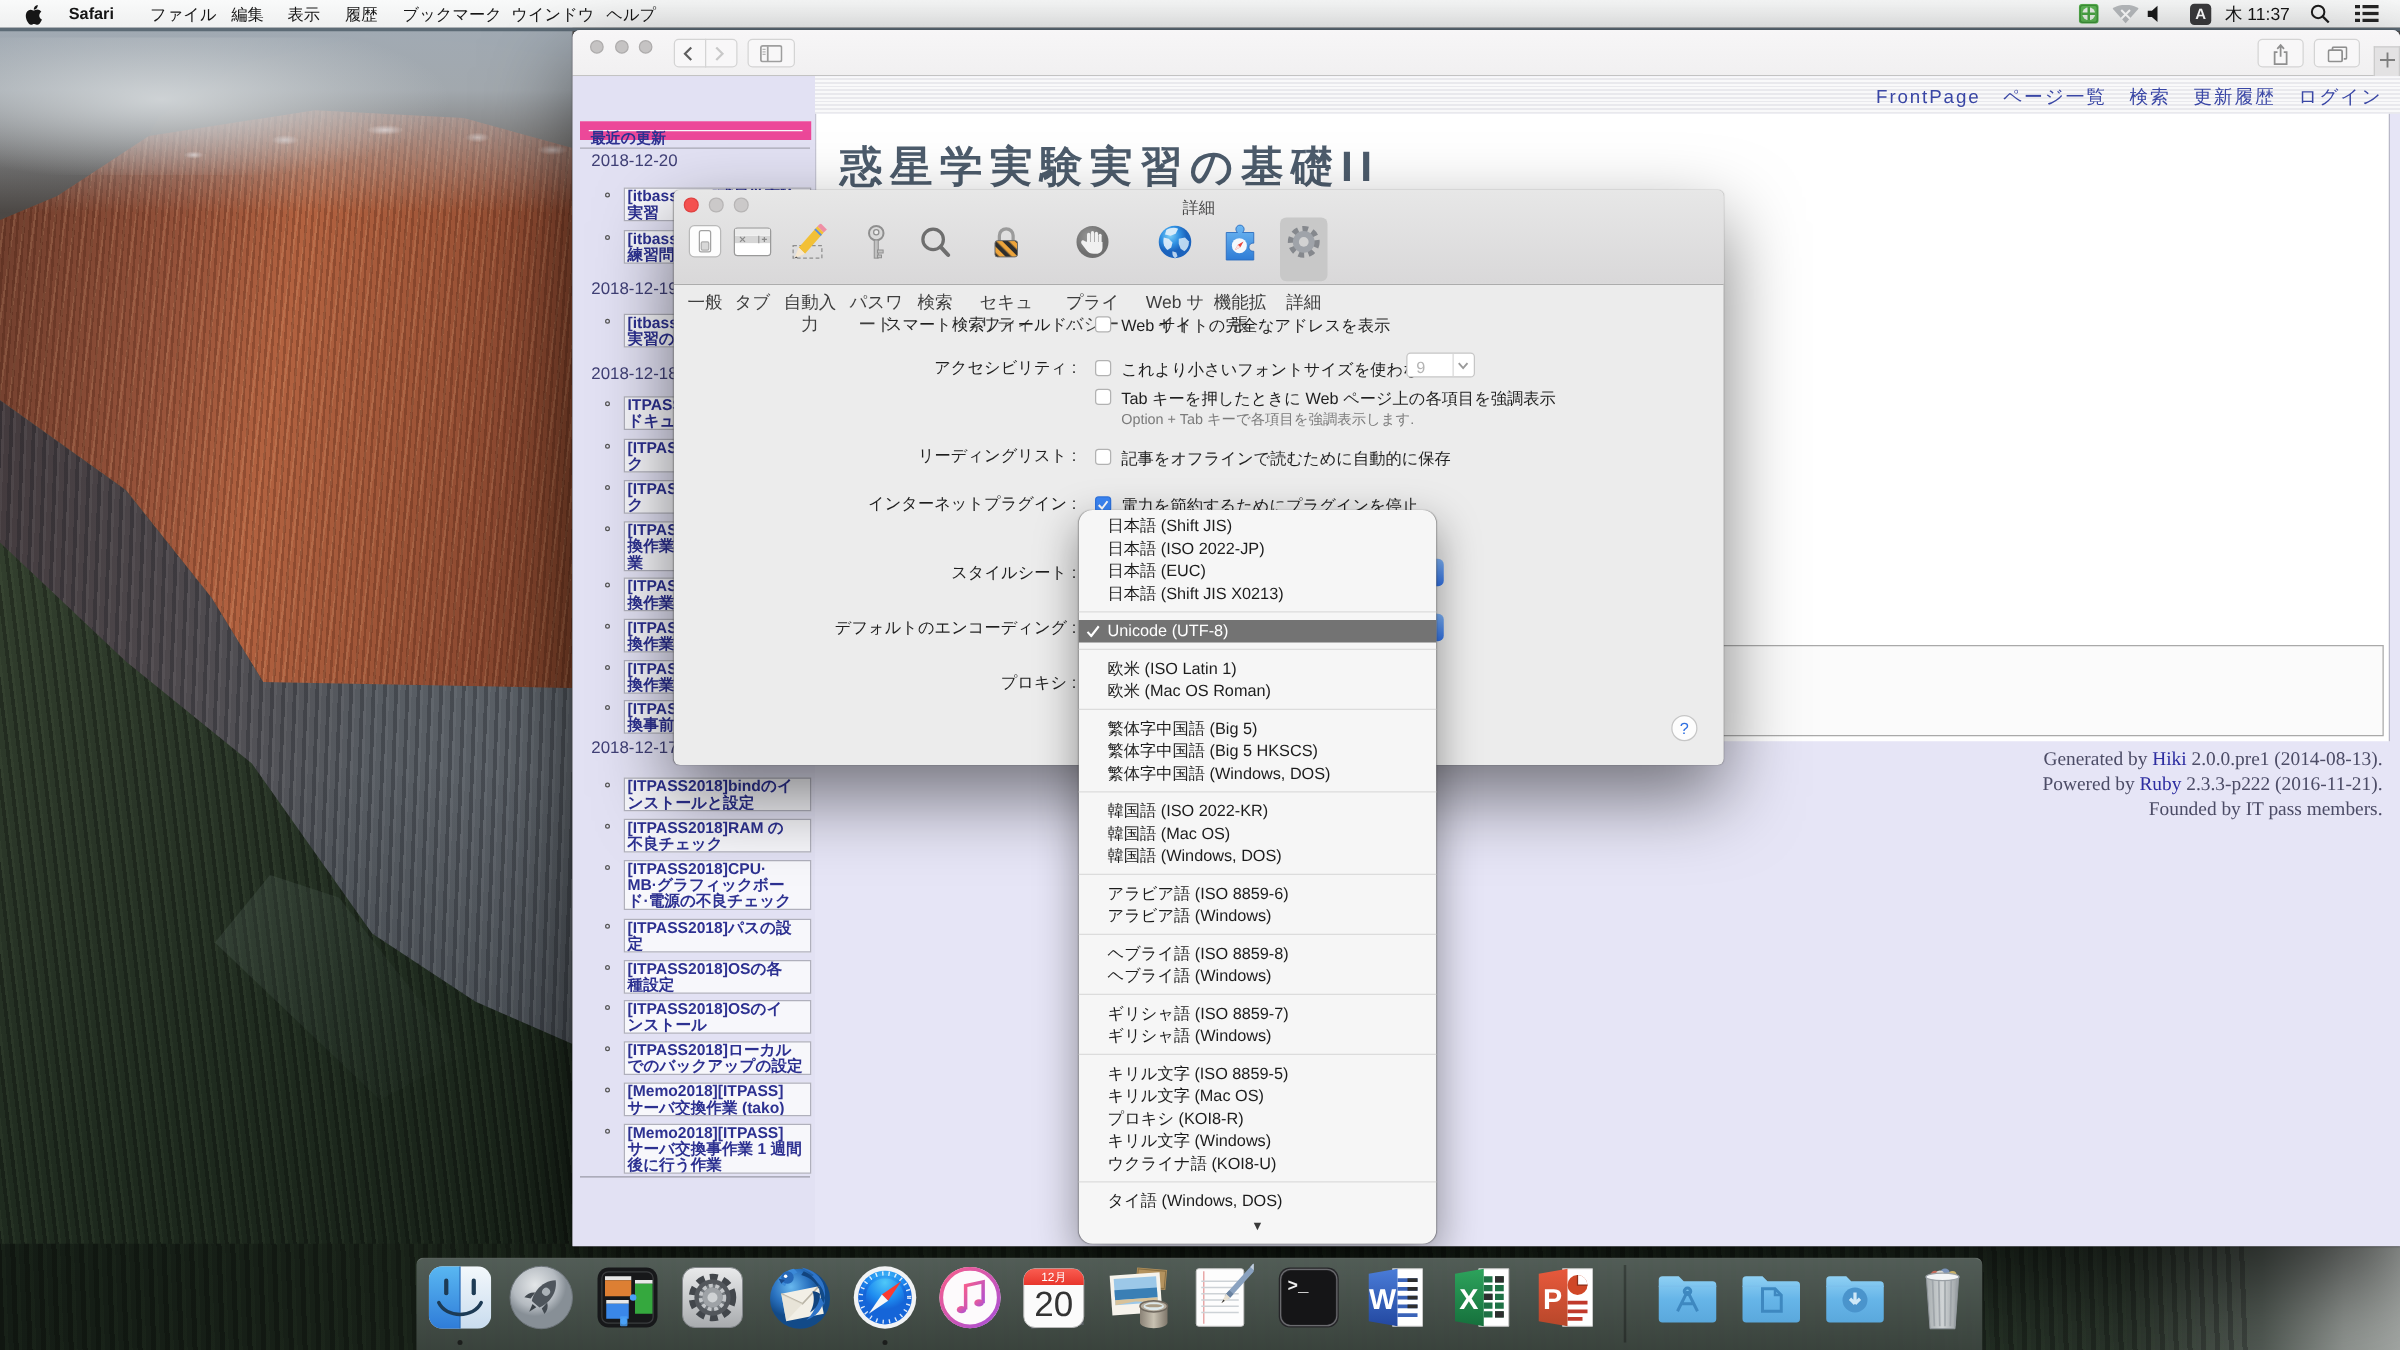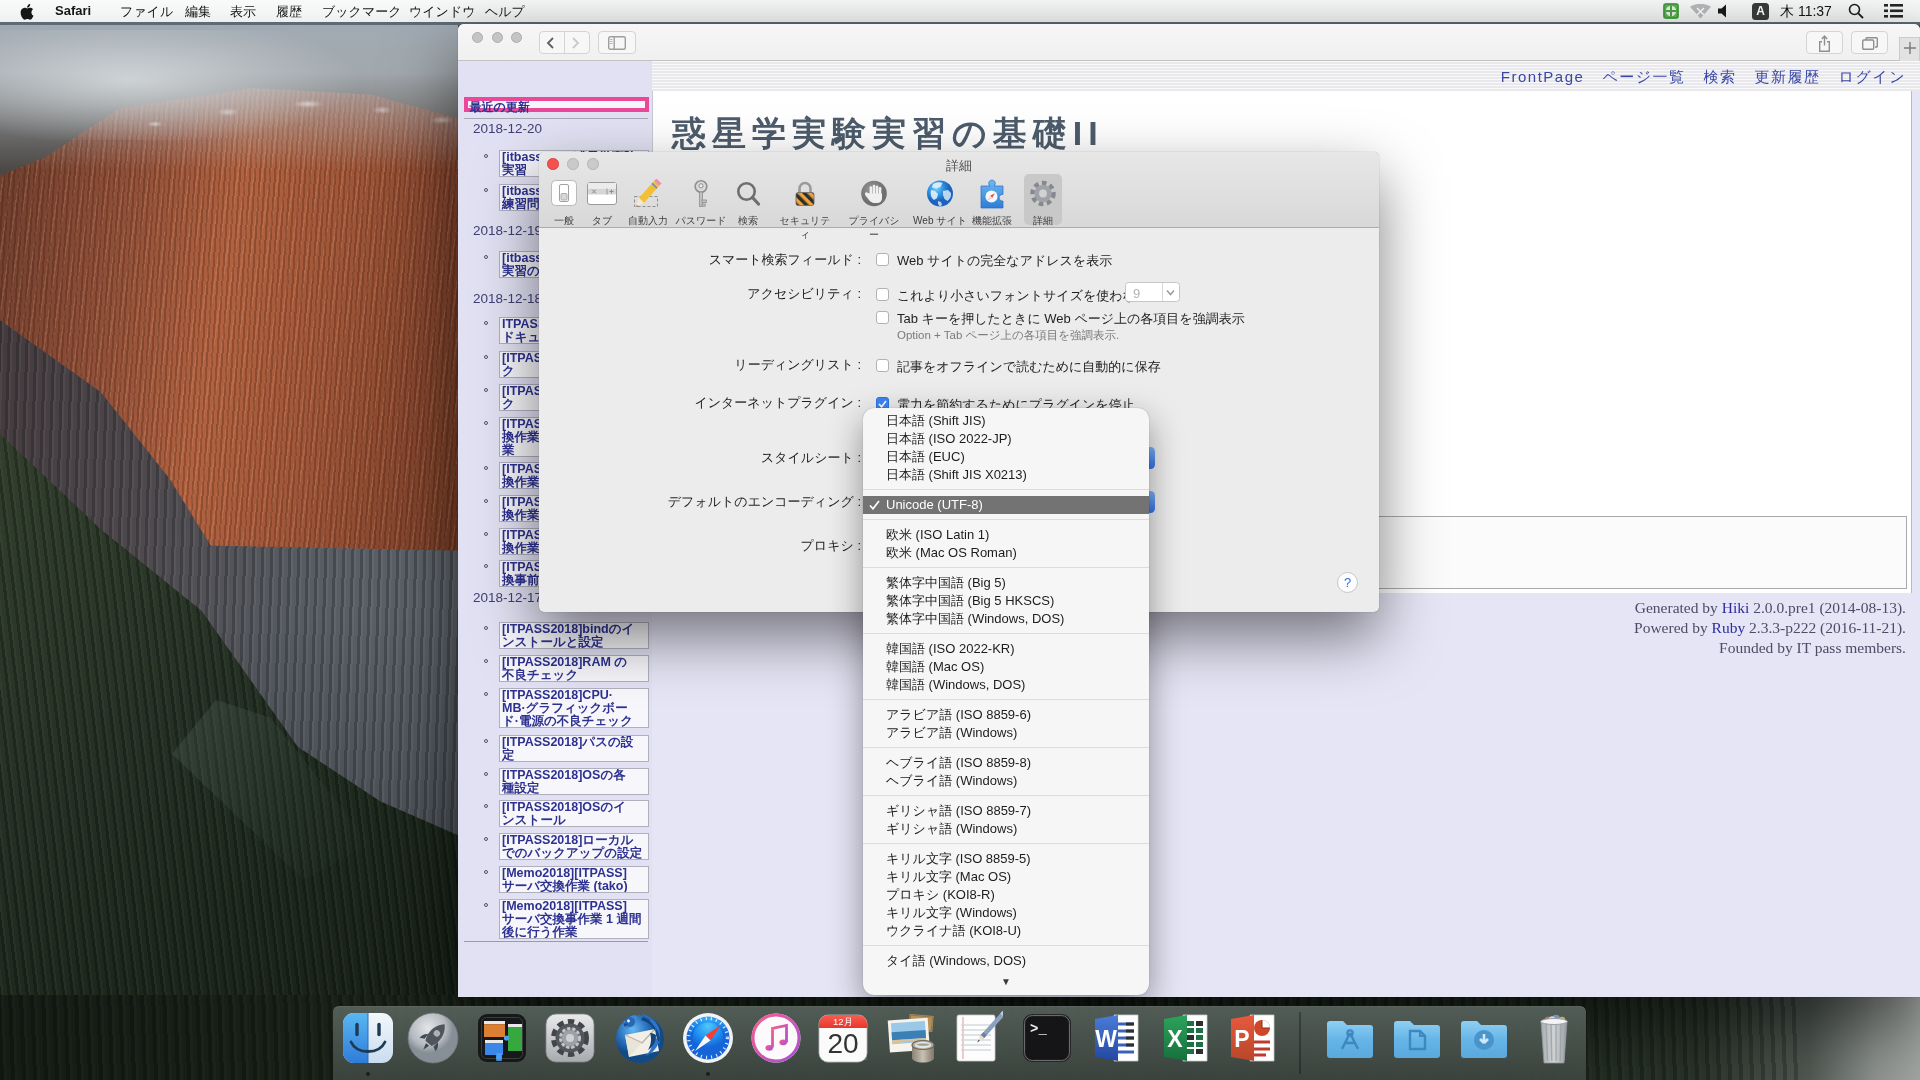--- a/index.html
+++ b/index.html
@@ -41,21 +41,21 @@
 
 .sbox{position:absolute;background:#f7f7fb;border:1px solid #b0b0bc;color:#2d3191;font-weight:bold;font-size:12.5px;line-height:12.9px;padding:0 2px;overflow:hidden}
 .sdate{position:absolute;font-size:13.5px;color:#404076}
 .sbul{position:absolute;width:4px;height:4px;border:1px solid #555;border-radius:50%}
 
 #dlg{left:539px;top:152px;width:840px;height:460px;border-radius:5px;background:#ececec;box-shadow:0 25px 60px rgba(0,0,0,.5),0 0 1px rgba(0,0,0,.45)}
 #dlgbar{position:absolute;left:0;top:0;width:840px;height:76px;border-radius:5px 5px 0 0;background:linear-gradient(#e7e7e7,#d9d8d9);border-bottom:1px solid #acacac}
 #dlgtitle{position:absolute;top:5px;width:840px;text-align:center;font-size:13px;color:#4a4a4a}
 .dtl{position:absolute;top:6px;width:11.5px;height:11.5px;border-radius:50%}
 .ticon{position:absolute;top:27px;width:54px;text-align:center}
-.ticon .lb{font-size:10px;color:#3e3e3e;margin-top:1px}
+.ticon .lb{font-size:14px;color:#3e3e3e;margin-top:19px}
 .dlab{position:absolute;font-size:13px;color:#1e1e1e;text-align:center;right:518px}
 .dtxt{position:absolute;font-size:13px;color:#1e1e1e;left:358px;white-space:nowrap}
 .cb{position:absolute;left:337px;width:13px;height:13px;background:#fff;border:1px solid #b2b2b2;border-radius:3px}
 
 #pmenu{left:863px;top:408px;width:286px;height:587px;background:#f6f6f6;border-radius:11px;box-shadow:0 12px 34px rgba(0,0,0,.4),0 0 1px rgba(0,0,0,.4);padding-top:3.5px}
 .pitem{position:relative;height:18px;font-size:13px;color:#1c1c1c;line-height:18px;padding-left:23px;white-space:nowrap}
 .psep{position:relative;height:12px}
 .psep:after{content:"";position:absolute;left:0;right:0;top:5.5px;height:1px;background:#dcdcdc}
 .psel{background:#737373;color:#fff}
 
@@ -161,21 +161,21 @@
   <svg class="abs" style="left:1404px;top:13px" width="16" height="13" viewBox="0 0 16 13">
         <rect x=".7" y="3" width="11" height="9.3" rx="1.2" fill="none" stroke="#8f8f8f" stroke-width="1.4"></rect>
         <path d="M4 3V1.5A.8.8 0 0 1 4.8.7h9.7a.8.8 0 0 1 .8.8v7.7a.8.8 0 0 1-.8.8H13" fill="none" stroke="#8f8f8f" stroke-width="1.4"></path>
       </svg>
   <div class="abs" style="left:1441px;top:13px;width:21px;height:25px;background:#e3e2e3;border:1px solid #cccccc;border-bottom:none"></div>
   <svg class="abs" style="left:1445px;top:17px" width="14" height="14" viewBox="0 0 14 14">
         <path d="M7 1v12M1 7h12" stroke="#7e7e7e" stroke-width="1.5"></path>
       </svg>
  </div>
  <div class="abs" id="sidebar">
-  <div class="abs" style="left:5.5px;top:36px;width:185px;height:15px;background:#f6f6fa;border:4px solid #ec4899;font-size:12px;font-weight:bold;color:#2d3191;line-height:13px;padding-left:2px">最近の更新</div>
+  <div class="abs" style="left:5.5px;top:36px;width:185px;height:15px;background:#f6f6fa;border:7px solid #ec4899;font-size:12px;font-weight:bold;color:#2d3191;line-height:13px;padding-left:2px">最近の更新</div>
   <div class="abs" style="left:6px;top:57px;width:184px;height:1px;background:#a9a9b6"></div>
   <div class="sdate" style="left:15px;top:60px">2018-12-20</div>
   <div class="sbul" style="left:26px;top:93px"></div>
   <div class="sbox" style="left:41px;top:89px;width:150px;height:27px">[itbass2018]惑星学実験<br>実習</div>
   <div class="sbul" style="left:26px;top:127px"></div>
   <div class="sbox" style="left:41px;top:123px;width:150px;height:27px">[itbass2018]実験実習の<br>練習問題</div>
   <div class="sdate" style="left:15px;top:162px">2018-12-19</div>
   <div class="sbul" style="left:26px;top:194px"></div>
   <div class="sbox" style="left:41px;top:190px;width:150px;height:27px">[itbass2018]惑星学実験<br>実習の基礎</div>
   <div class="sdate" style="left:15px;top:230px">2018-12-18</div>
@@ -361,21 +361,21 @@
  <div class="dtxt" style="top:135px">これより小さいフォントサイズを使わない :</div>
  <div class="abs" style="left:586px;top:130px;width:55px;height:20px;background:#fff;border:1px solid #c6c6c6;border-radius:3.5px">
    <span class="abs" style="left:7px;top:2.5px;font-size:13px;color:#b4b4b4">9</span>
    <div class="abs" style="left:36px;top:0;width:1px;height:18px;background:#d9d9d9"></div>
    <svg class="abs" style="left:40px;top:6px" width="9" height="7">
         <path d="M1 1.5l3.5 4 3.5-4" fill="none" stroke="#9a9a9a" stroke-width="1.5"></path>
       </svg>
  </div>
  <div class="cb" style="top:159px"></div>
  <div class="dtxt" style="top:158px">Tab キーを押したときに Web ページ上の各項目を強調表示</div>
- <div class="dtxt" style="top:176px;font-size:11.5px;color:#7a7a7a">Option + Tab ページ上の各項目を強調表示.</div>
+ <div class="dtxt" style="top:176px;font-size:11.5px;color:#7a7a7a">Option + Tab キーで各項目を強調表示します.</div>
  <div class="dlab" style="top:204px">リーディングリスト :</div>
  <div class="cb" style="top:207px"></div>
  <div class="dtxt" style="top:206px">記事をオフラインで読むために自動的に保存</div>
  <div class="dlab" style="top:242px">インターネットプラグイン :</div>
  <div class="cb" style="top:245px;background:#3b86f6;border-color:#2f74e0"></div>
  <svg class="abs" style="left:339px;top:247.5px" width="9" height="8">
       <path d="M1 4l2.6 2.8L8 1" fill="none" stroke="#fff" stroke-width="1.6"></path>
     </svg>
  <div class="dtxt" style="top:244px">電力を節約するためにプラグインを停止</div>
  <div class="dlab" style="top:297px">スタイルシート :</div>

